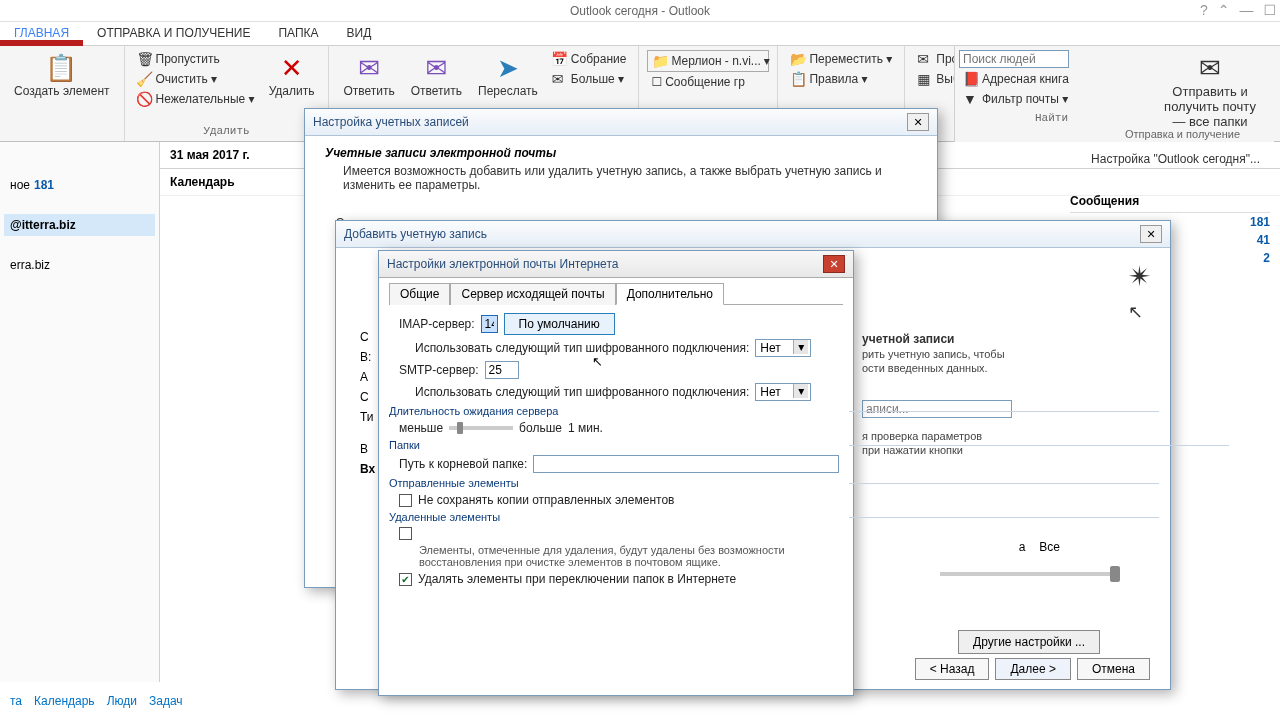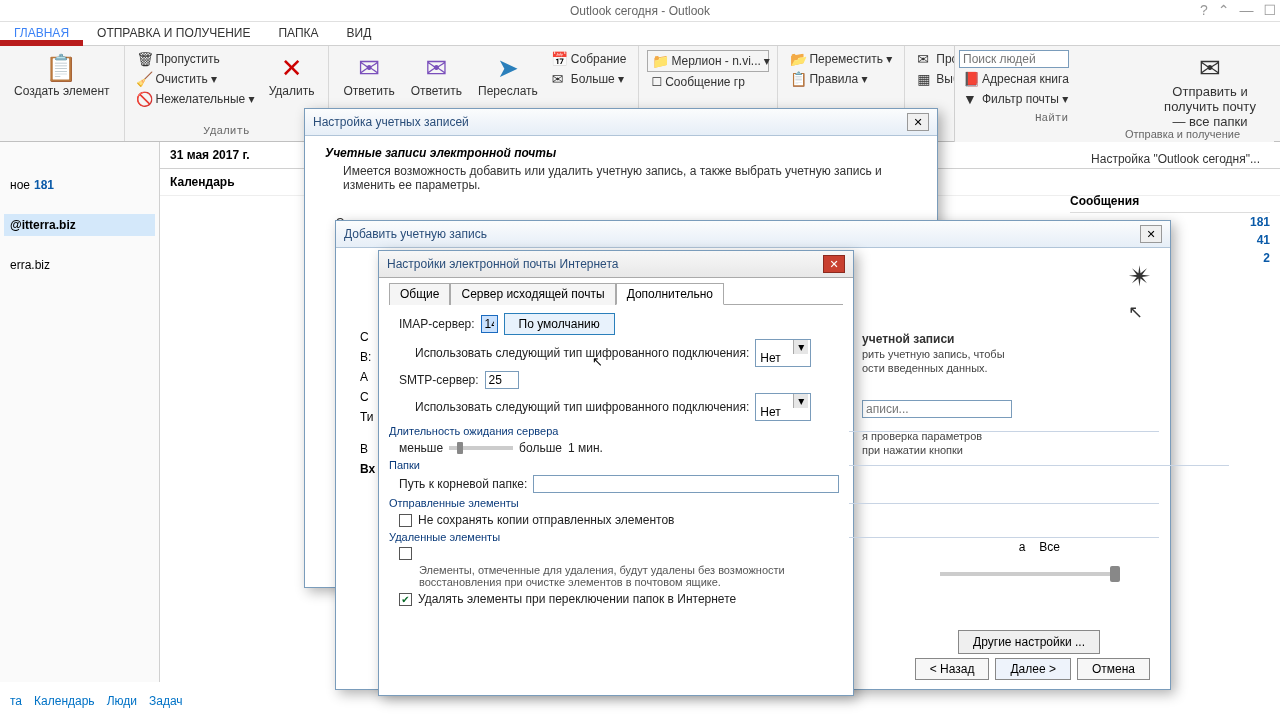--- a/index.html
+++ b/index.html
@@ -63,21 +63,21 @@
 .tab.active { background: #fff; border-bottom: 1px solid #fff;}
 
 .fieldset-label { color: #0a3a7a; font-size: 11px; padding: 2px 0; position: relative;}
 .fieldset-label::after { content:""; position:absolute; left: calc(100% + 6px); right:-350px; top:50%; border-top:1px solid #c8d4e4; width: 310px;}
 .fieldset-label.short::after{ width: 380px;}
 
 .row { display: flex; align-items: center; gap: 6px; padding: 2px 4px 2px 10px;}
 .label { color: #222; }
 .input { border: 1px solid #7a9cbb; padding: 1px 3px; background: #fff; }
 .input.sel { background: #cae1fd; border:1px solid #1a6abf;}
-.select { border: 1px solid #7a9cbb; padding: 11px 18px 1px 4px; background: #fff; position: relative;}
+.select { border: 1px solid #7a9cbb; padding: 1px 18px 1px 4px; background: #fff; position: relative;}
 .select::after { content:"▾"; position:absolute; right:2px; top:0; width:14px; text-align:center; background:#e6e6e6; border-left:1px solid #aaa;}
 .chk { width: 13px; height: 13px; border: 1px solid #555; display:inline-flex; align-items:center; justify-content:center; font-size:10px; color:#0a6b2a; background:#fff;}
 
 .slider { width: 64px; height: 4px; background: #ccc; position: relative; display:inline-block; vertical-align:middle;}
 .slider::after { content:""; position:absolute; top:-4px; left:8px; width:6px; height:12px; background:#888; border-radius:1px;}
 
 .right-info { position: absolute; left: 862px; top: 330px; width: 180px; color:#333;}
 .right-info p { margin: 2px 0;}
 .right-info .desc{ color:#444; font-size:11px;}
 

